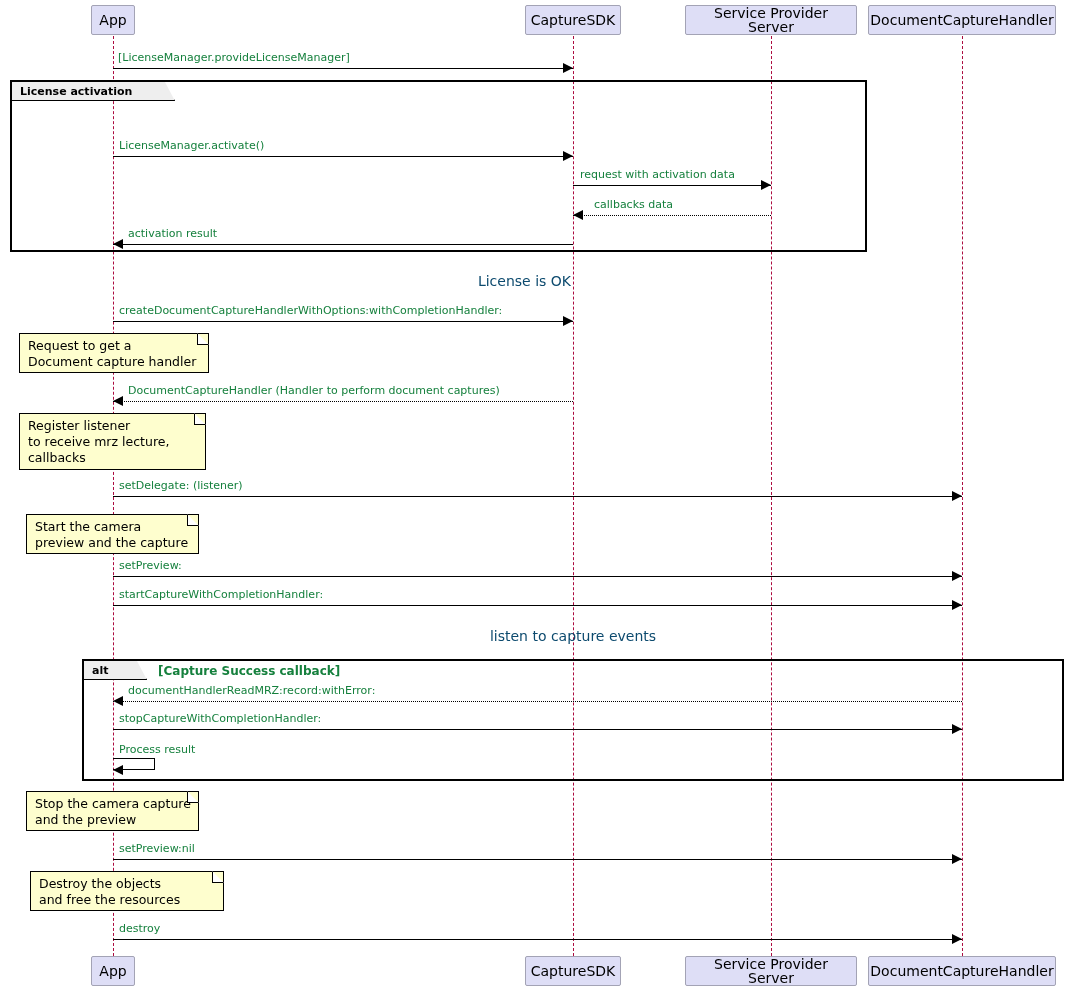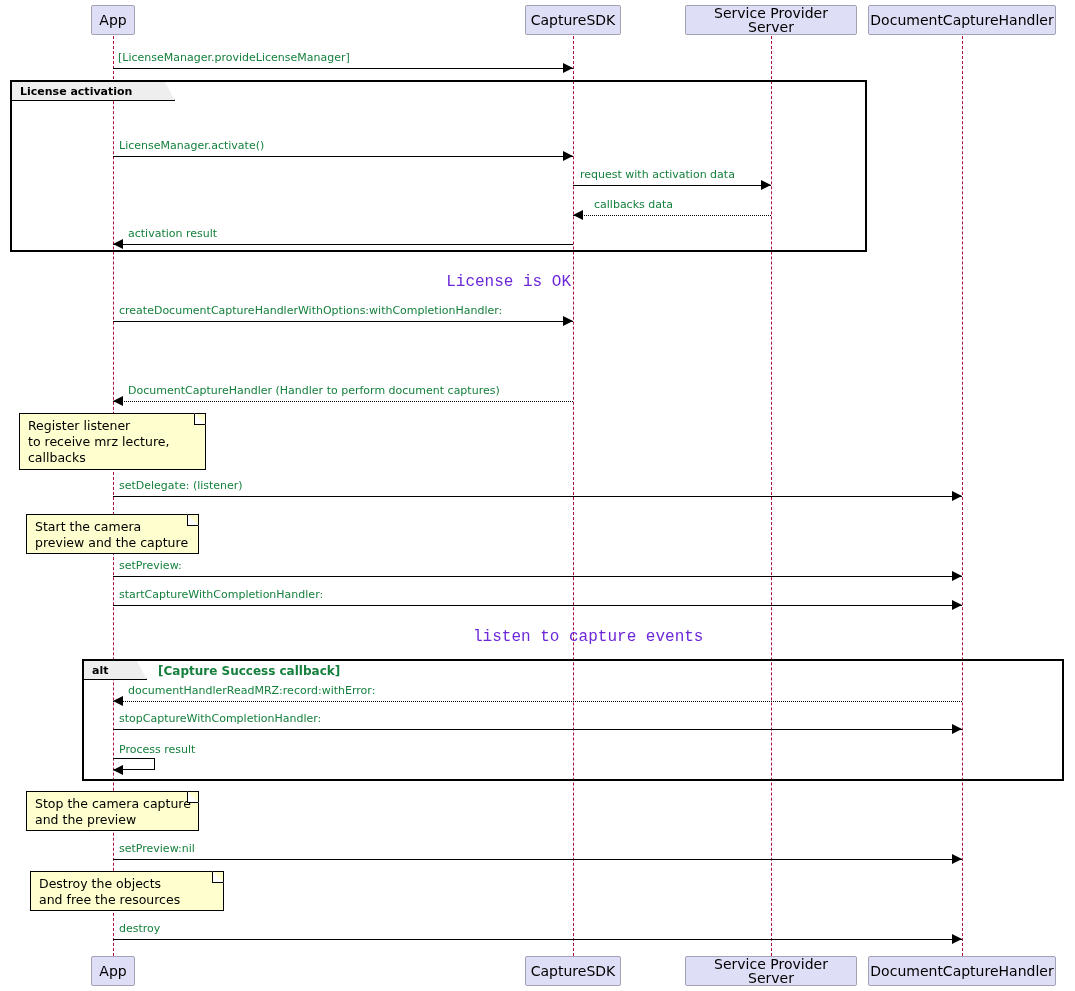--- a/index.html
+++ b/index.html
@@ -130,25 +130,24 @@
   .self-box{
     position:absolute;
     box-sizing:border-box;
     border:1px solid #000000;
     border-left:none;
     background:transparent;
   }
   
   .free-text{
     position:absolute;
-    font-size:16px;
-    line-height:1;
-    color:#6d28d9;
+    font-size:14px;
+    line-height:1;
+    color:#0c4a6e;
     white-space:nowrap;
-    font-family:Liberation Mono, monospace;
   }
 </style>
 </head>
 <body>
 
 <div id="diagram">
 
   <div class="lifeline" style="left:113px;top:36px;height:920px;"></div>
   <div class="lifeline" style="left:573px;top:36px;height:920px;"></div>
   <div class="lifeline" style="left:771px;top:36px;height:920px;"></div>
@@ -184,20 +183,22 @@
   <div class="msg-label" style="left:128px;top:228px;">activation result</div>
   <div class="msg-line" style="left:113px;top:244px;width:460px;"></div>
   <div class="arrow-l" style="left:113px;top:239px;"></div>
 
   <div class="free-text right-al" style="left:373px;top:274px;width:198px;text-align:right;">License is OK</div>
 
   <div class="msg-label" style="left:119px;top:305px;">createDocumentCaptureHandlerWithOptions:withCompletionHandler:</div>
   <div class="msg-line" style="left:113px;top:321px;width:460px;"></div>
   <div class="arrow-r" style="left:563px;top:316px;"></div>
 
+  <div class="note" style="left:19px;top:333px;width:190px;height:40px;padding-top:4px;">Request to get a
+Document capture handler</div>
 
   <div class="msg-label" style="left:128px;top:385px;">DocumentCaptureHandler (Handler to perform document captures)</div>
   <div class="msg-line dotted" style="left:113px;top:401px;width:460px;"></div>
   <div class="arrow-l" style="left:113px;top:396px;"></div>
 
   <div class="note" style="left:19px;top:413px;width:187px;height:57px;padding-top:4px;">Register listener
 to receive mrz lecture,
 callbacks</div>
 
   <div class="msg-label" style="left:119px;top:480px;">setDelegate: (listener)</div>

